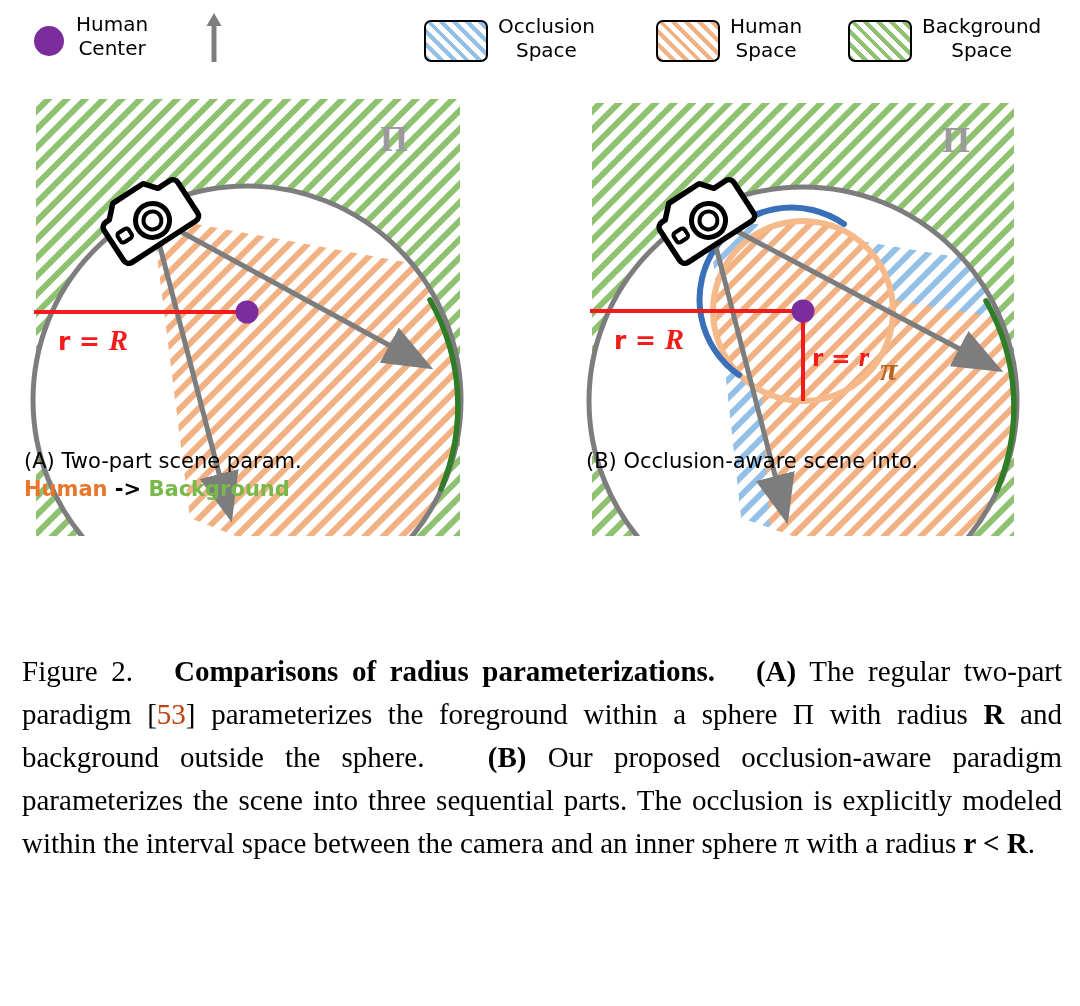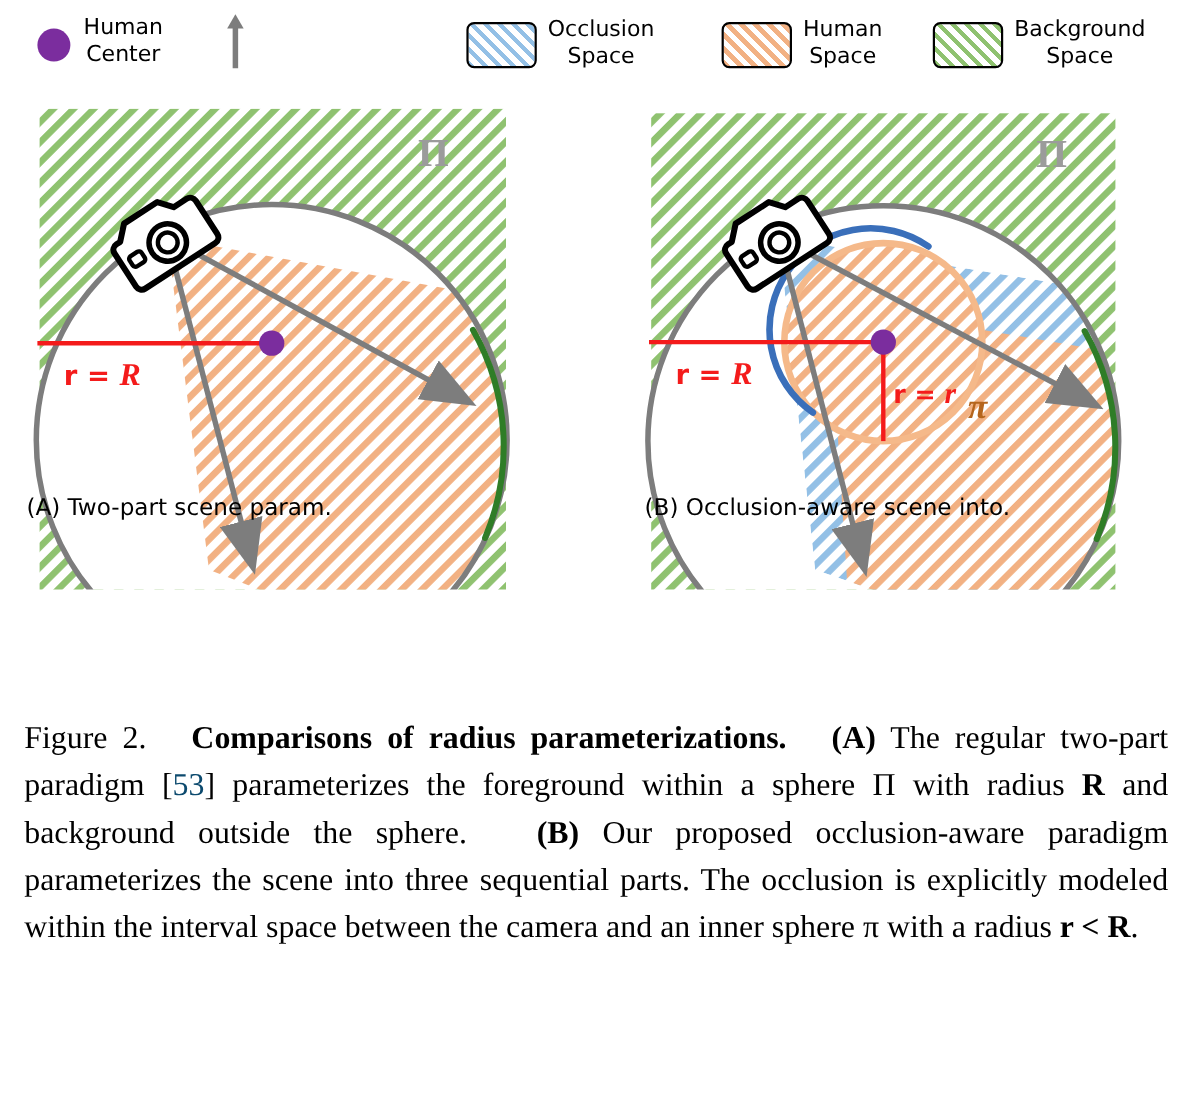--- a/index.html
+++ b/index.html
@@ -61,21 +61,21 @@
   .c-arrow{color:#000;}
   
   #figcaption{
     position:absolute;left:22px;top:650px;width:1040px;
     font-family:"Liberation Serif", serif;
     font-size:29px;line-height:43px;
     text-align:justify;text-justify:inter-word;
     color:#000;
   }
   #figcaption b{font-weight:bold;}
-  .cite{color:#0c4a6e;}
+  .cite{color:#c2410c;}
 </style>
 </head>
 <body>
 
 <div id="legend">
 
   <div class="legend-item" style="position:absolute;left:34px;top:12px;">
     <div class="swatch-dot" style="margin-right:12px;margin-top:10px;"></div>
     <div class="legend-label">Human
 Center</div>
@@ -157,20 +157,25 @@
           <circle cx="50" cy="38" r="17" fill="#ffffff" stroke="#000" stroke-width="5"></circle>
           <circle cx="50" cy="38" r="9" fill="#ffffff" stroke="#000" stroke-width="4"></circle>
           <rect x="12" y="30" width="13" height="11" rx="3" fill="#ffffff" stroke="#000" stroke-width="4"></rect>
         </g>
       </g>
     </svg>
 
     <div class="panel-caption" style="left:24px;top:360px;">
       <div class="cap-line1">
         <span>(A) </span><span class="ital"></span><span>Two-part scene param.</span>
+      </div>
+      <div class="cap-line2">
+        <span class="c-hum">Human</span>
+        <span class="c-arrow">-&gt;</span>
+        <span class="c-bkg">Background</span>
       </div>
     </div>
   </div>
 
   <div class="panel" style="left:556px;width:524px;">
     <svg width="524" height="448" viewBox="0 0 524 448">
       <defs>
         <pattern id="hgB" width="13" height="13" patternTransform="rotate(45)" patternUnits="userSpaceOnUse">
           <rect width="13" height="13" fill="#ffffff"></rect>
           <rect width="6" height="13" fill="#8fc270"></rect>

